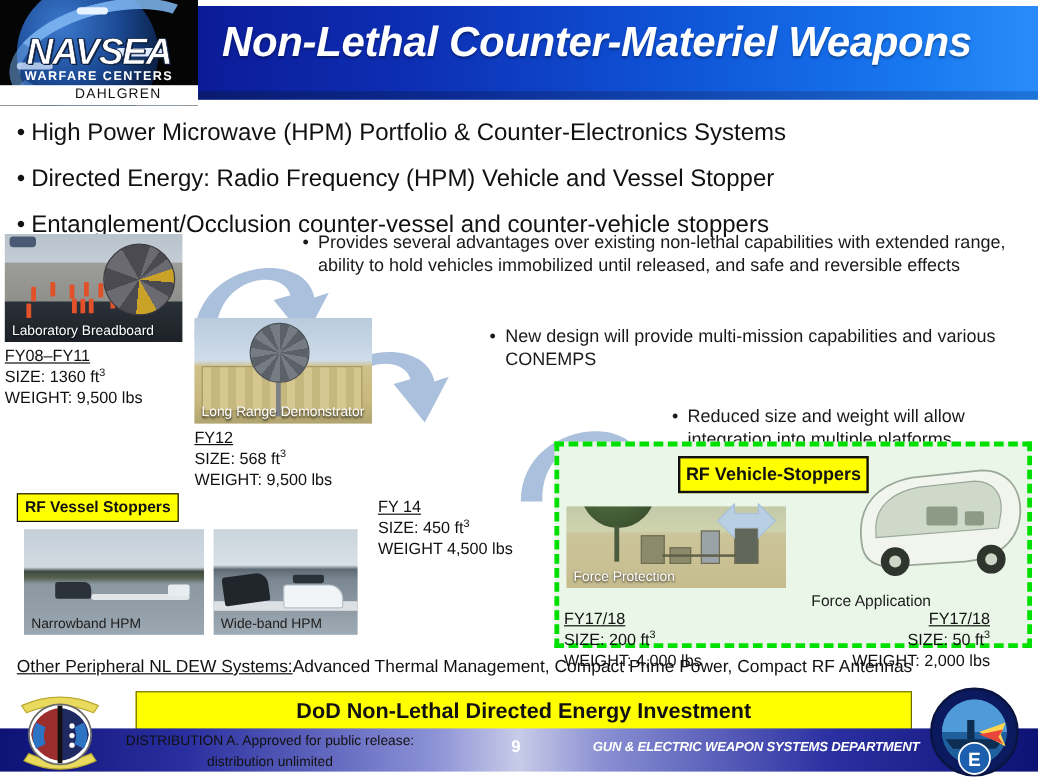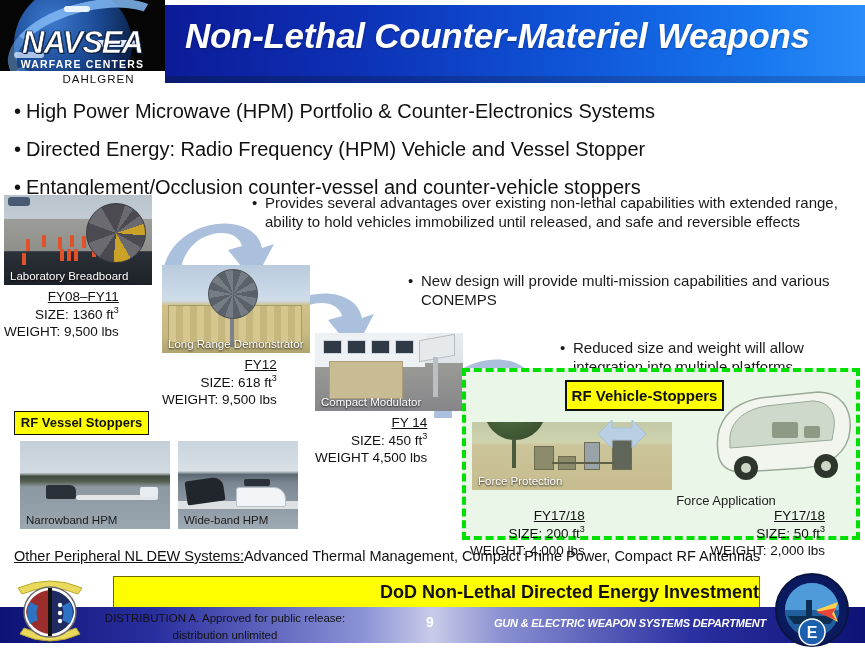--- a/index.html
+++ b/index.html
@@ -92,21 +92,21 @@
   #sub3{left:560px;top:338px;width:305px;}
 
   
   .photo{position:absolute;overflow:hidden;}
   .photo .cap{
     position:absolute;left:6px;bottom:3px;
     font-size:11.5px;color:#ffffff;text-shadow:0 1px 2px rgba(0,0,0,.9);
     white-space:nowrap;
   }
   .photo .cap.dark{color:#1d1d1d;text-shadow:none;}
-  .specs{position:absolute;font-size:13.5px;color:#111111;line-height:1.28;white-space:nowrap;text-align:right;}
+  .specs{position:absolute;font-size:13.5px;color:#111111;line-height:1.28;white-space:nowrap;}
   .specs .fy{text-decoration:underline;}
   sup{font-size:9px;}
 
   
   #p1{left:4px;top:195px;width:148px;height:90px;
       background:linear-gradient(180deg,#b9c3cc 0%,#c3ccd4 26%,#9c9c98 27%,#8f8f8b 62%,#2b3138 63%,#1c2127 100%);}
   #p1 .cone{position:absolute;width:4px;height:12px;background:#e2522a;border-radius:1px 1px 0 0;}
   #p1 .dish{
     position:absolute;right:6px;top:8px;width:58px;height:58px;border-radius:50%;
     background:conic-gradient(#4a4a50 0deg 18deg,#6a6a70 18deg 36deg,#4a4a50 36deg 54deg,#6a6a70 54deg 72deg,#c9a227 72deg 95deg,#4a4a50 95deg 120deg,#6a6a70 120deg 150deg,#c9a227 150deg 185deg,#4a4a50 185deg 215deg,#6a6a70 215deg 250deg,#4a4a50 250deg 290deg,#6a6a70 290deg 330deg,#4a4a50 330deg 360deg);
@@ -155,21 +155,21 @@
 
   
   .arrow{position:absolute;}
 
   
   #greenbox{
     position:absolute;left:462px;top:368px;width:398px;height:172px;
     background:#eaf7e8;border:4px dashed #00e000;box-sizing:border-box;
   }
   #rf-tag{left:565px;top:380px;width:155px;height:27px;font-size:15px;line-height:27px;border:2px solid #111;}
-  #p6{left:472px;top:422px;width:200px;height:68px;
+  #p6{left:472px;top:422px;width:183px;height:68px;
       background:linear-gradient(180deg,#c3c9a8 0%,#cfd3ae 30%,#ccc49a 34%,#c6bc8e 100%);}
   #p6 .dish{position:absolute;left:12px;top:-44px;width:62px;height:62px;border-radius:50%;
       background:radial-gradient(circle at 40% 35%,#5e7a4a,#3e5532 70%,#2c3d24 100%);}
   #p6 .trip{position:absolute;left:40px;top:16px;width:4px;height:30px;background:#4a5a3c;}
   #p6 .gen{position:absolute;top:24px;background:#8b8a6a;border:1px solid #6e6d52;}
   #p6 .cbl{position:absolute;top:40px;height:2px;background:#5e5f48;}
 
   .fa-veh{
     position:absolute;left:700px;top:382px;width:156px;height:104px;
   }
@@ -184,21 +184,20 @@
   .dblarrow{position:absolute;left:596px;top:412px;width:52px;height:44px;}
 
   
   .periph{
     position:absolute;left:14px;top:548px;font-size:14.5px;color:#111111;white-space:nowrap;
   }
   .periph b{font-weight:normal;text-decoration:underline;}
   #dod-banner{
     left:113px;top:576px;width:645px;height:31px;font-size:18px;line-height:31px;
     border:1px solid #6b6b00;
-    text-align:right;
   }
   .bottombar{
     position:absolute;left:0;top:607px;width:865px;height:36px;
     background:linear-gradient(90deg,#0d1275 0%,#2a2fa0 18%,#8d93d6 42%,#c8cbe8 50%,#8a90d2 58%,#2b30a2 80%,#0d1275 100%);
   }
   .distrib{
     position:absolute;left:100px;top:610px;width:250px;text-align:center;
     font-size:11.5px;color:#111111;line-height:1.45;
   }
   .pageno{
@@ -287,35 +286,24 @@
   </div>
 
   <div class="photo" id="p2">
     <div class="cont"></div>
     <div class="mast"></div>
     <div class="dish"></div>
     <div class="cap">Long Range Demonstrator</div>
   </div>
   <div class="specs" style="left:162px;top:356px;">
     <div class="fy">FY12</div>
-    <div><span>SIZE: 618  ft</span><sup>3</sup></div>
+    <div><span>SIZE: 568  ft</span><sup>3</sup></div>
     <div>WEIGHT:  9,500 lbs</div>
   </div>
 
-  <div class="photo" id="p3">
-    <div class="bldg"></div>
-    <div class="win" style="left:8px;"></div>
-    <div class="win" style="left:32px;"></div>
-    <div class="win" style="left:56px;"></div>
-    <div class="win" style="left:80px;"></div>
-    <div class="emit"></div>
-    <div class="leg"></div>
-    <div class="box"></div>
-    <div class="cap">Compact Modulator</div>
-  </div>
   <div class="specs" style="left:315px;top:414px;">
     <div class="fy">FY 14</div>
     <div><span>SIZE: 450  ft</span><sup>3</sup></div>
     <div>WEIGHT  4,500 lbs</div>
   </div>
 
   <div class="yellowbox" id="vessel-tag">RF Vessel Stoppers</div>
 
   <div class="photo" id="p5">
     <div class="wk"></div>

